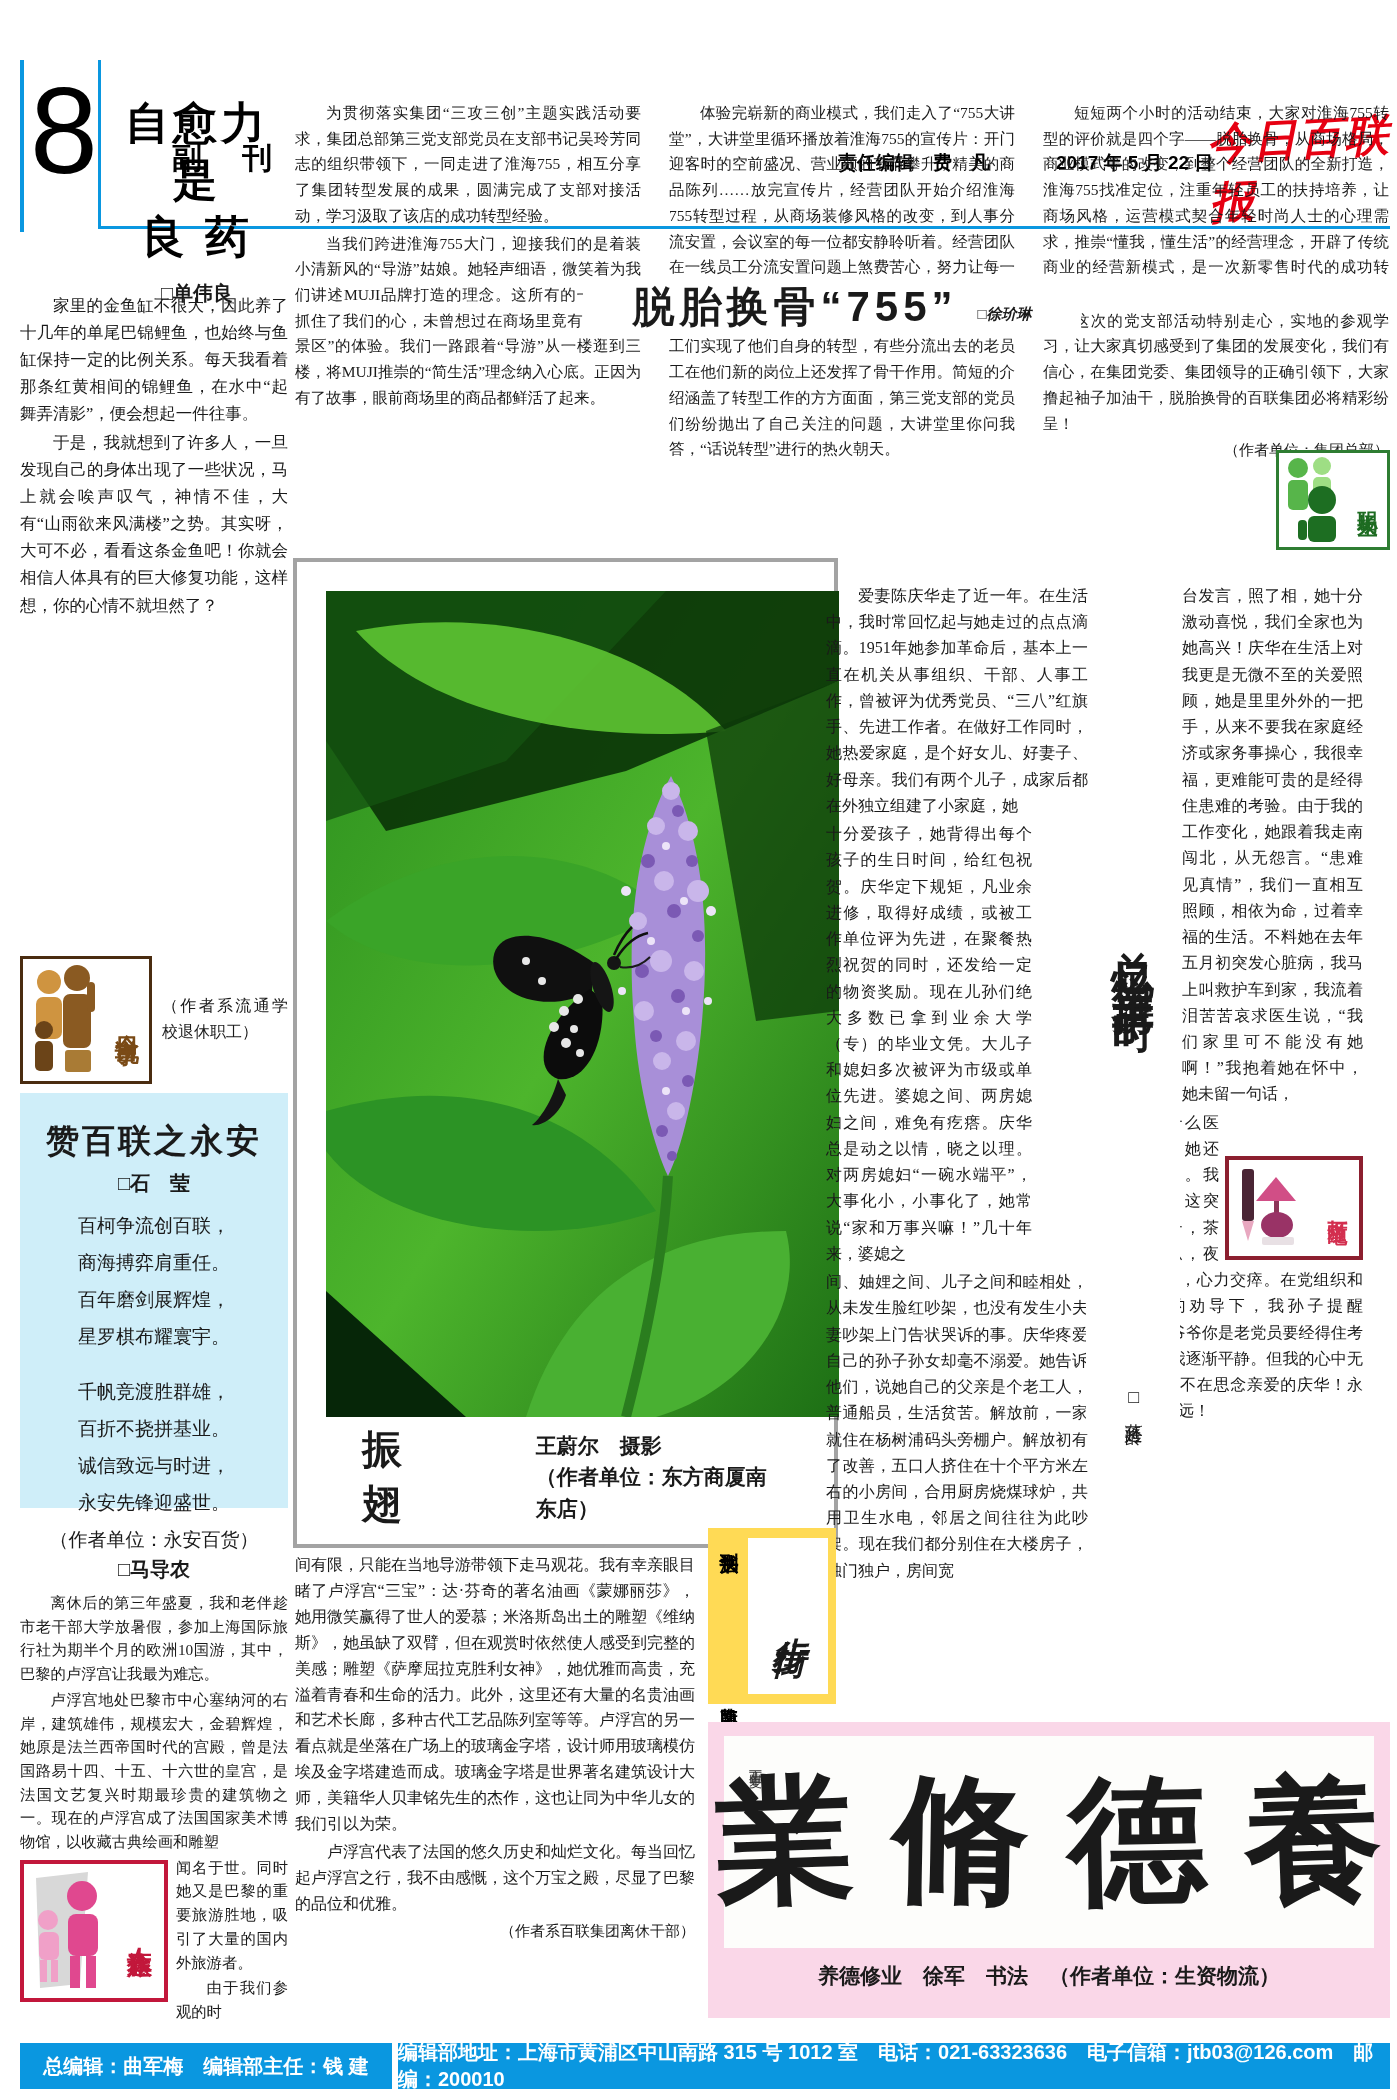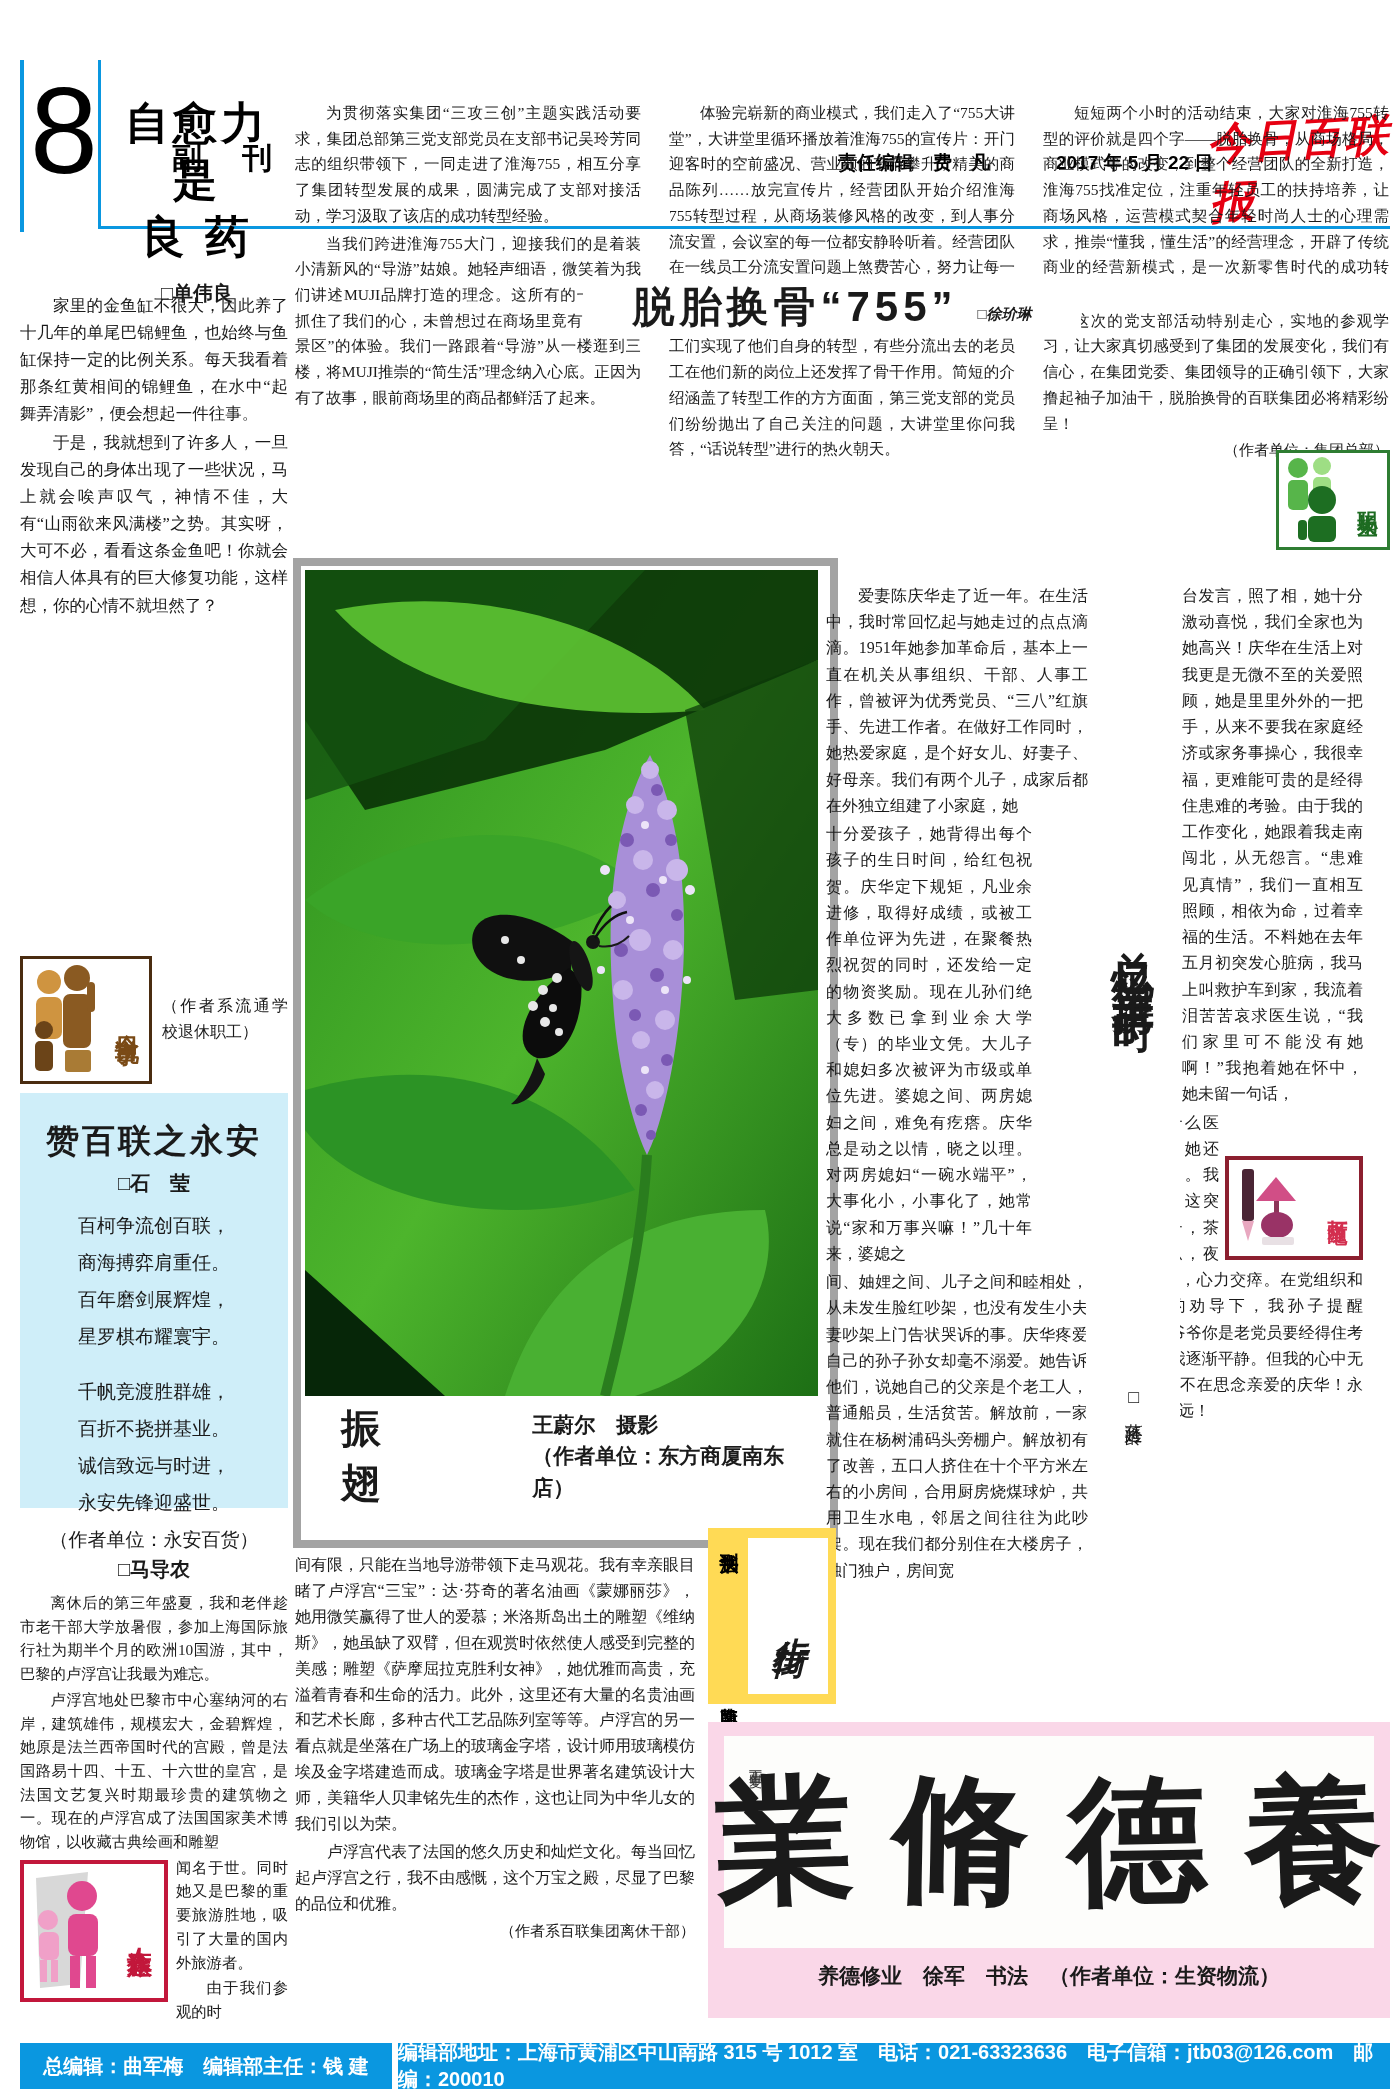--- a/index.html
+++ b/index.html
@@ -24,21 +24,21 @@
   .poem-line{font-size:19px;line-height:1.95;}
   
   .band755{overflow:hidden;}
   .band755 .cols{display:flex;gap:28px;height:100%;}
   .band755 .col{width:346px;font-size:15.5px;line-height:1.66;}
   .t755{background:#fff;display:flex;align-items:flex-end;justify-content:center;gap:20px;padding:8px 10px;}
   .t755 .big{font-size:42px;font-weight:bold;letter-spacing:5px;line-height:1;
              font-family:"Liberation Sans","DejaVu Sans",sans-serif;}
   .t755 .auth{font-size:15px;font-weight:bold;padding-bottom:4px;font-style:italic;}
   
-  .photo-frame{border:8px solid #a3a3a3;background:#fff;padding:4px;box-sizing:border-box;}
+  .photo-frame{border:4px solid #a3a3a3;background:#fff;padding:29px;box-sizing:border-box;}
   .photo-caption{display:flex;align-items:center;justify-content:space-between;height:112px;padding:0 26px 0 36px;}
   .photo-caption .pt{font-size:40px;font-weight:bold;letter-spacing:30px;
                      font-family:"Liberation Sans","DejaVu Sans",sans-serif;}
   .photo-caption .pc{font-size:21px;font-weight:bold;line-height:1.5;
                      font-family:"Liberation Sans","DejaVu Sans",sans-serif;}
   
   .mem{overflow:hidden;font-size:16px;line-height:1.64;}
   .mem .colA{position:absolute;left:8px;top:8px;width:262px;}
   .mem .colB{position:absolute;left:312px;top:8px;width:233px;}
   .narrowA{width:206px;}

